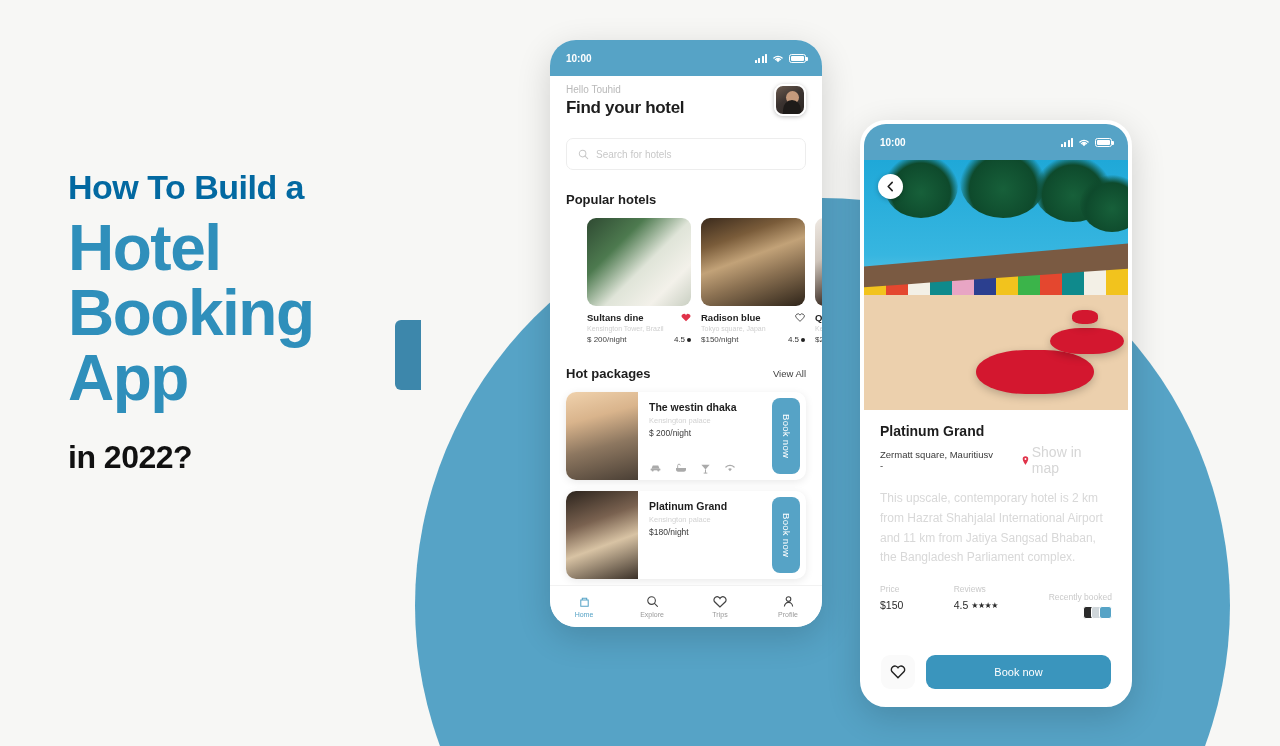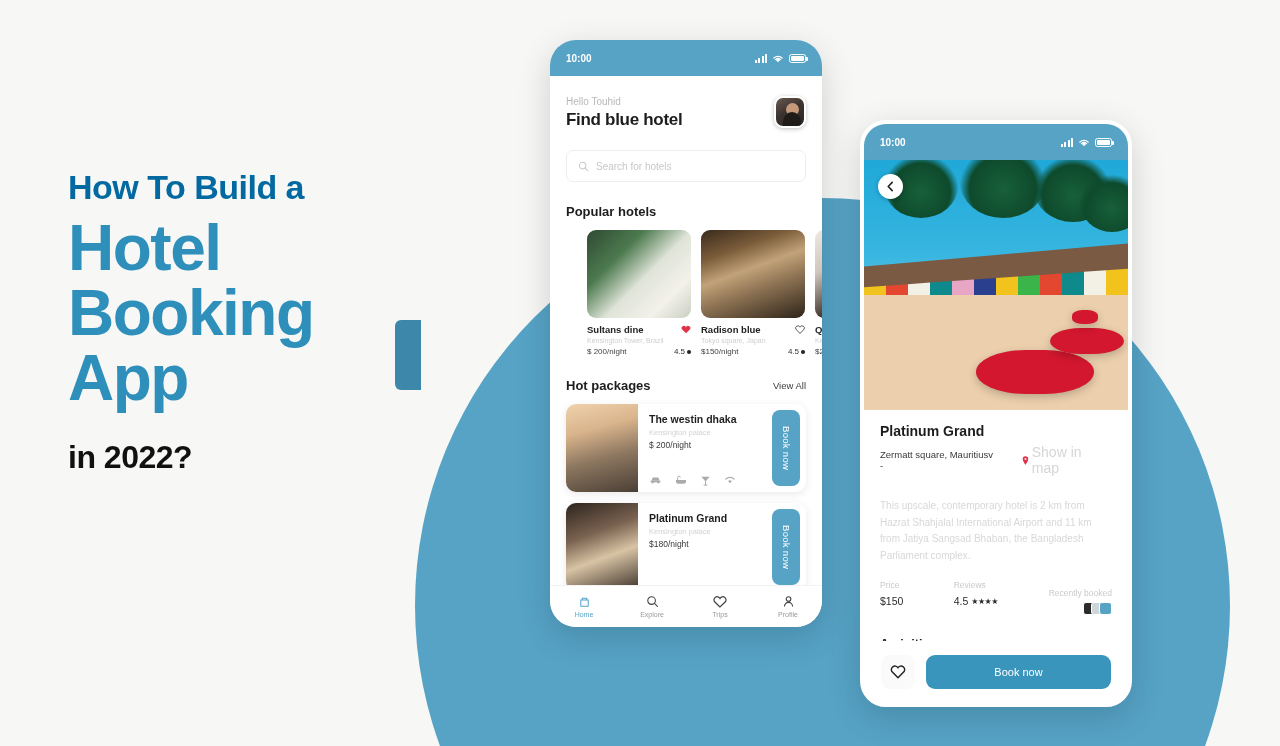--- a/index.html
+++ b/index.html
@@ -89,21 +89,21 @@
   .sb-icons { display: flex; align-items: center; gap: 5px; }
   .sig { display: flex; align-items: flex-end; gap: 1.5px; height: 9px; }
   .sig i { width: 2px; background: #fff; display: block; border-radius: .5px; }
   .sig i:nth-child(1){height:3px}.sig i:nth-child(2){height:5px}
   .sig i:nth-child(3){height:7px}.sig i:nth-child(4){height:9px}
   .batt { width: 17px; height: 9px; border: 1.3px solid #fff; border-radius: 2.5px; position: relative; }
   .batt::after { content:""; position:absolute; left:1px; top:1px; bottom:1px; right:1px; background:#fff; border-radius:1px; }
   .batt::before { content:""; position:absolute; right:-3px; top:2.5px; width:1.6px; height:4px; background:#fff; border-radius:0 1px 1px 0; }
 
   
-  .pa-body { padding: 20px 16px 0 16px; }
+  .pa-body { padding: 8px 16px 0 16px; }
   .greet-row { display: flex; justify-content: space-between; align-items: flex-start; }
   .greet-hello { font-size: 10px; color: #b9b9b9; margin-bottom: 3px; }
   .greet-title { font-size: 17px; font-weight: bold; color: #1d1d1d; letter-spacing: -0.3px; }
   .avatar {
     width: 32px; height: 32px; border-radius: 9px;
     background: linear-gradient(150deg,#6b5a4e 0%,#3b3330 45%,#2b2522 100%);
     border: 2px solid #fff; box-shadow: 0 1px 4px rgba(0,0,0,.25);
     position: relative; overflow: hidden; flex: none;
   }
   .avatar::after {
@@ -197,21 +197,21 @@
     position: absolute; left: 14px; top: 14px;
     width: 25px; height: 25px; border-radius: 50%;
     background: #fff; display: flex; align-items: center; justify-content: center;
     box-shadow: 0 1px 5px rgba(0,0,0,.25);
   }
   .pb-body { padding: 13px 16px 0 16px; }
   .det-title { font-size: 14px; font-weight: bold; color: #1d1d1d; }
   .det-locrow { display: flex; align-items: center; gap: 24px; margin-top: 5px; }
   .det-loc { font-size: 9.5px; color: #3a3a3a; }
   .det-map { font-size: 14px; color: #d6d6d6; display: flex; align-items: center; gap: 3px; }
-  .det-desc { font-size: 10px; line-height: 1.65; color: #d8d8d8; margin-top: 22px; }
+  .det-desc { font-size: 12px; line-height: 1.65; color: #d8d8d8; margin-top: 13px; }
   .stats { display: flex; margin-top: 16px; }
   .stat { flex: 1; }
   .stat:last-child { flex: 1.15; text-align: right; margin-top: 8px; }
   .stat-lab { font-size: 8.5px; color: #c9c9c9; }
   .stat-val { font-size: 10.5px; color: #2b2b2b; margin-top: 5px; display: flex; align-items: center; gap: 3px; }
   .stars { font-size: 8px; color: #2b2b2b; letter-spacing: -0.5px; }
   .booked-av { display: inline-flex; justify-content: flex-end; margin-top: 4px; }
   .bav { width: 13px; height: 13px; border-radius: 3px; border: 1.5px solid #fff; margin-left: -5px; }
   .bav1 { background: #2b2b2b; }
   .bav2 { background: #cfd6da; }
@@ -279,21 +279,21 @@
           <path d="M3.4 5.6a3.8 3.8 0 0 1 5.2 0" stroke="#fff" stroke-width="1.2" fill="none" stroke-linecap="round"></path>
         </svg>
         <span class="batt"></span>
       </span>
     </div>
 
     <div class="pa-body">
       <div class="greet-row">
         <div>
           <div class="greet-hello">Hello Touhid</div>
-          <div class="greet-title">Find blue hotel</div>
+          <div class="greet-title">Find your hotel</div>
         </div>
         <div class="avatar"></div>
       </div>
 
       <div class="searchbar">
         <svg class="gi" width="11" height="11" viewBox="0 0 12 12">
           <circle cx="5" cy="5" r="3.6" stroke="#c8c8c8" stroke-width="1.1" fill="none"></circle>
           <line x1="7.7" y1="7.7" x2="10.6" y2="10.6" stroke="#c8c8c8" stroke-width="1.1" stroke-linecap="round"></line>
         </svg>
         <span class="search-ph">Search for hotels</span>

